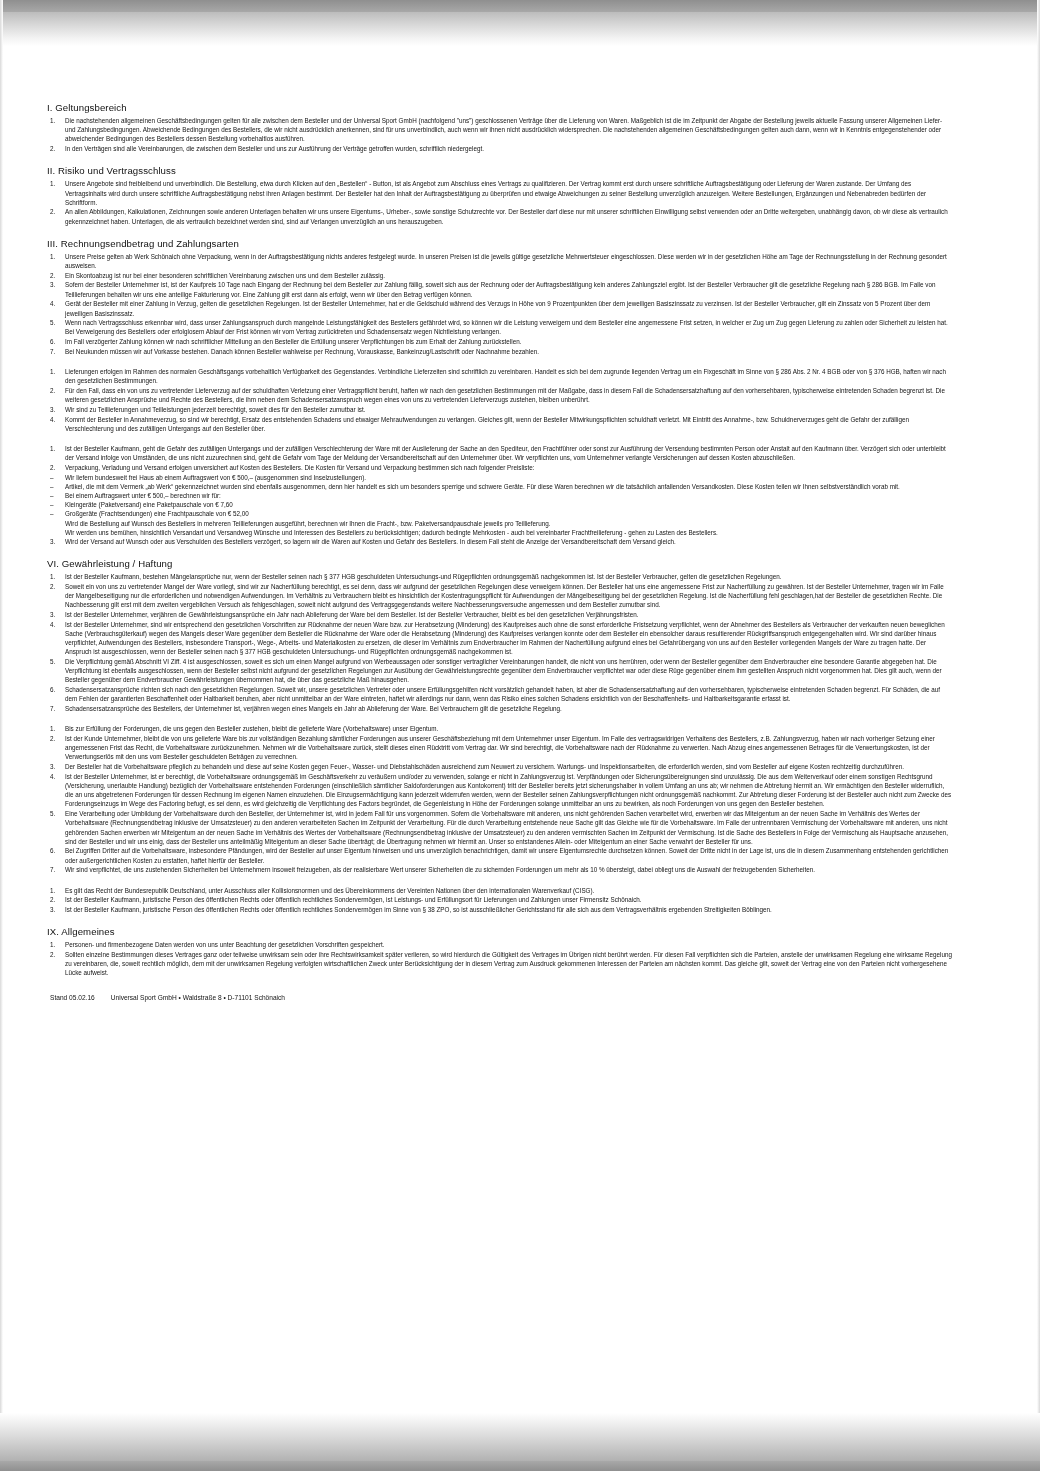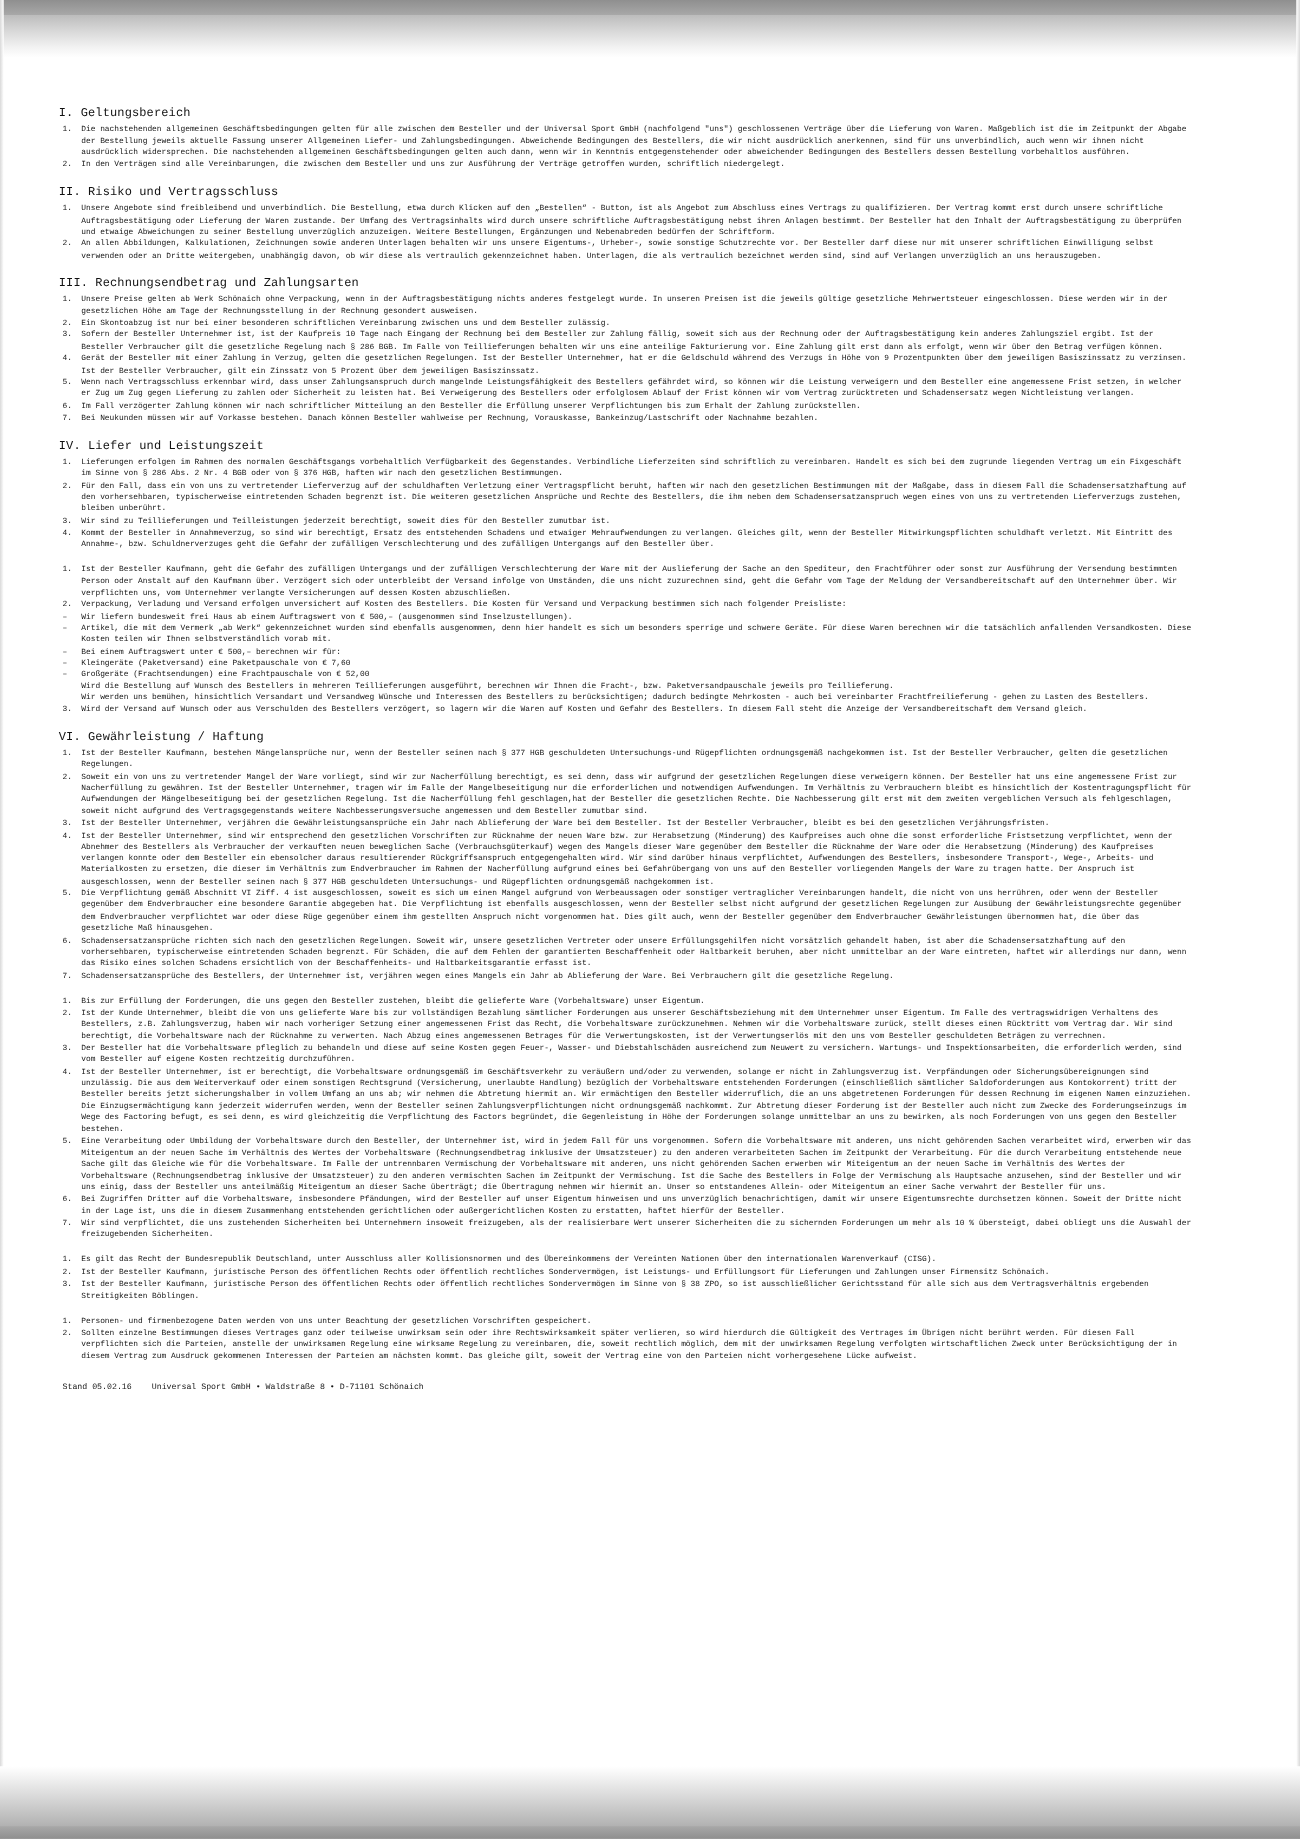--- a/index.html
+++ b/index.html
@@ -62,23 +62,22 @@
   .sheet {
     position: absolute;
     top: 0; left: 0;
     width: 1040px;
     height: 1471px;
   }
 
   .content {
     position: absolute;
     left: 47px;
-    top: 84px;
+    top: 101px;
     width: 906px;
-    font-family: Liberation Mono, monospace;
   }
 
   h2.section-title {
     font-size: 9.6px;
     font-weight: 400;
     line-height: 13px;
     margin: 0 0 2px 0;
     letter-spacing: 0.1px;
     color: #111111;
   }
@@ -188,21 +187,20 @@
         <li>Ein Skontoabzug ist nur bei einer besonderen schriftlichen Vereinbarung zwischen uns und dem Besteller zulässig.</li>
         <li>Sofern der Besteller Unternehmer ist, ist der Kaufpreis 10 Tage nach Eingang der Rechnung bei dem Besteller zur Zahlung fällig, soweit sich aus der Rechnung oder der Auftragsbestätigung kein anderes Zahlungsziel ergibt. Ist der Besteller Verbraucher gilt die gesetzliche Regelung nach § 286 BGB. Im Falle von Teillieferungen behalten wir uns eine anteilige Fakturierung vor. Eine Zahlung gilt erst dann als erfolgt, wenn wir über den Betrag verfügen können.</li>
         <li>Gerät der Besteller mit einer Zahlung in Verzug, gelten die gesetzlichen Regelungen. Ist der Besteller Unternehmer, hat er die Geldschuld während des Verzugs in Höhe von 9 Prozentpunkten über dem jeweiligen Basiszinssatz zu verzinsen. Ist der Besteller Verbraucher, gilt ein Zinssatz von 5 Prozent über dem jeweiligen Basiszinssatz.</li>
         <li>Wenn nach Vertragsschluss erkennbar wird, dass unser Zahlungsanspruch durch mangelnde Leistungsfähigkeit des Bestellers gefährdet wird, so können wir die Leistung verweigern und dem Besteller eine angemessene Frist setzen, in welcher er Zug um Zug gegen Lieferung zu zahlen oder Sicherheit zu leisten hat. Bei Verweigerung des Bestellers oder erfolglosem Ablauf der Frist können wir vom Vertrag zurücktreten und Schadensersatz wegen Nichtleistung verlangen.</li>
         <li>Im Fall verzögerter Zahlung können wir nach schriftlicher Mitteilung an den Besteller die Erfüllung unserer Verpflichtungen bis zum Erhalt der Zahlung zurückstellen.</li>
         <li>Bei Neukunden müssen wir auf Vorkasse bestehen. Danach können Besteller wahlweise per Rechnung, Vorauskasse, Bankeinzug/Lastschrift oder Nachnahme bezahlen.</li>
       </ol>
     </div>
 
     <div class="section">
-      <h2 class="section-title">IV. Liefer und Leistungszeit</h2>
       <ol class="clauses">
         <li>Lieferungen erfolgen im Rahmen des normalen Geschäftsgangs vorbehaltlich Verfügbarkeit des Gegenstandes. Verbindliche Lieferzeiten sind schriftlich zu vereinbaren. Handelt es sich bei dem zugrunde liegenden Vertrag um ein Fixgeschäft im Sinne von § 286 Abs. 2 Nr. 4 BGB oder von § 376 HGB, haften wir nach den gesetzlichen Bestimmungen.</li>
         <li>Für den Fall, dass ein von uns zu vertretender Lieferverzug auf der schuldhaften Verletzung einer Vertragspflicht beruht, haften wir nach den gesetzlichen Bestimmungen mit der Maßgabe, dass in diesem Fall die Schadensersatzhaftung auf den vorhersehbaren, typischerweise eintretenden Schaden begrenzt ist. Die weiteren gesetzlichen Ansprüche und Rechte des Bestellers, die ihm neben dem Schadensersatzanspruch wegen eines von uns zu vertretenden Lieferverzugs zustehen, bleiben unberührt.</li>
         <li>Wir sind zu Teillieferungen und Teilleistungen jederzeit berechtigt, soweit dies für den Besteller zumutbar ist.</li>
         <li>Kommt der Besteller in Annahmeverzug, so sind wir berechtigt, Ersatz des entstehenden Schadens und etwaiger Mehraufwendungen zu verlangen. Gleiches gilt, wenn der Besteller Mitwirkungspflichten schuldhaft verletzt. Mit Eintritt des Annahme-, bzw. Schuldnerverzuges geht die Gefahr der zufälligen Verschlechterung und des zufälligen Untergangs auf den Besteller über.</li>
       </ol>
     </div>
 
     <div class="section">
       <ol class="clauses">
@@ -250,20 +248,21 @@
 
     <div class="section">
       <ol class="clauses">
         <li>Es gilt das Recht der Bundesrepublik Deutschland, unter Ausschluss aller Kollisionsnormen und des Übereinkommens der Vereinten Nationen über den internationalen Warenverkauf (CISG).</li>
         <li>Ist der Besteller Kaufmann, juristische Person des öffentlichen Rechts oder öffentlich rechtliches Sondervermögen, ist Leistungs- und Erfüllungsort für Lieferungen und Zahlungen unser Firmensitz Schönaich.</li>
         <li>Ist der Besteller Kaufmann, juristische Person des öffentlichen Rechts oder öffentlich rechtliches Sondervermögen im Sinne von § 38 ZPO, so ist ausschließlicher Gerichtsstand für alle sich aus dem Vertragsverhältnis ergebenden Streitigkeiten Böblingen.</li>
       </ol>
     </div>
 
     <div class="section">
+      <h2 class="section-title">IX. Allgemeines</h2>
       <ol class="clauses">
         <li>Personen- und firmenbezogene Daten werden von uns unter Beachtung der gesetzlichen Vorschriften gespeichert.</li>
         <li>Sollten einzelne Bestimmungen dieses Vertrages ganz oder teilweise unwirksam sein oder ihre Rechtswirksamkeit später verlieren, so wird hierdurch die Gültigkeit des Vertrages im Übrigen nicht berührt werden. Für diesen Fall verpflichten sich die Parteien, anstelle der unwirksamen Regelung eine wirksame Regelung zu vereinbaren, die, soweit rechtlich möglich, dem mit der unwirksamen Regelung verfolgten wirtschaftlichen Zweck unter Berücksichtigung der in diesem Vertrag zum Ausdruck gekommenen Interessen der Parteien am nächsten kommt. Das gleiche gilt, soweit der Vertrag eine von den Parteien nicht vorhergesehene Lücke aufweist.</li>
       </ol>
     </div>
 
     <div class="footer">
       <span class="stand">Stand 05.02.16</span><span>Universal Sport GmbH • Waldstraße 8 • D-71101 Schönaich</span>
     </div>
 

